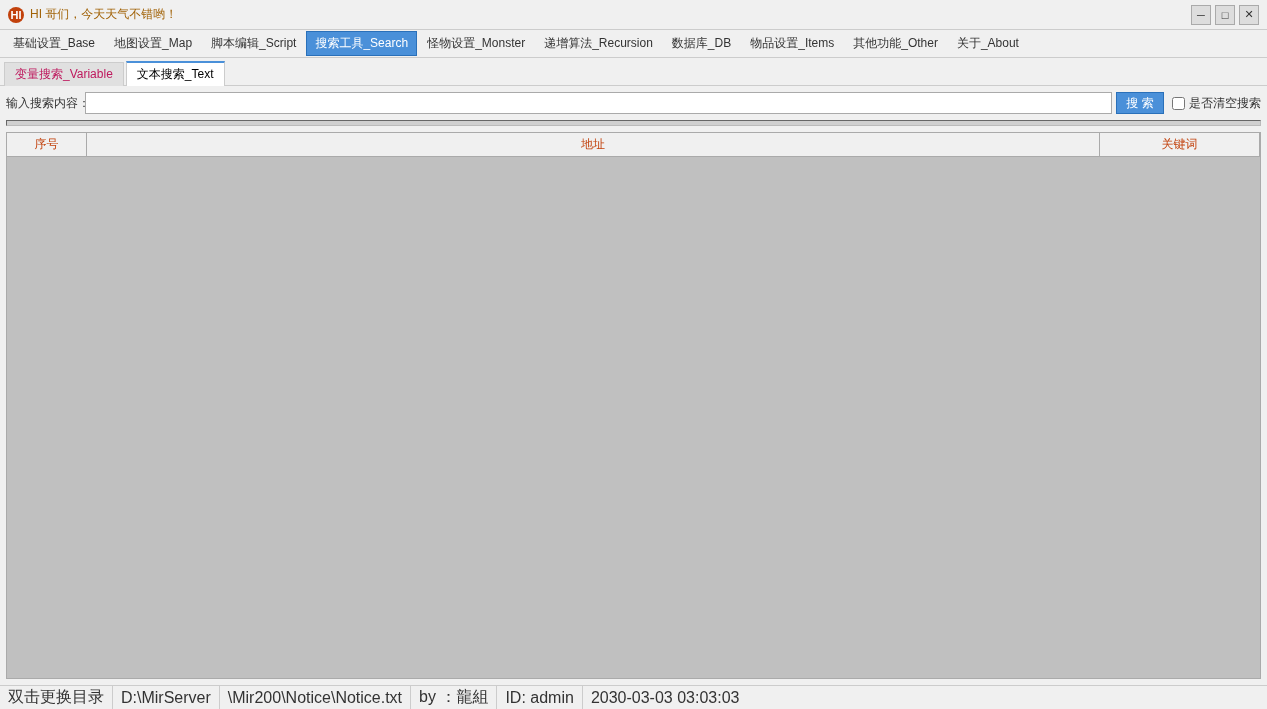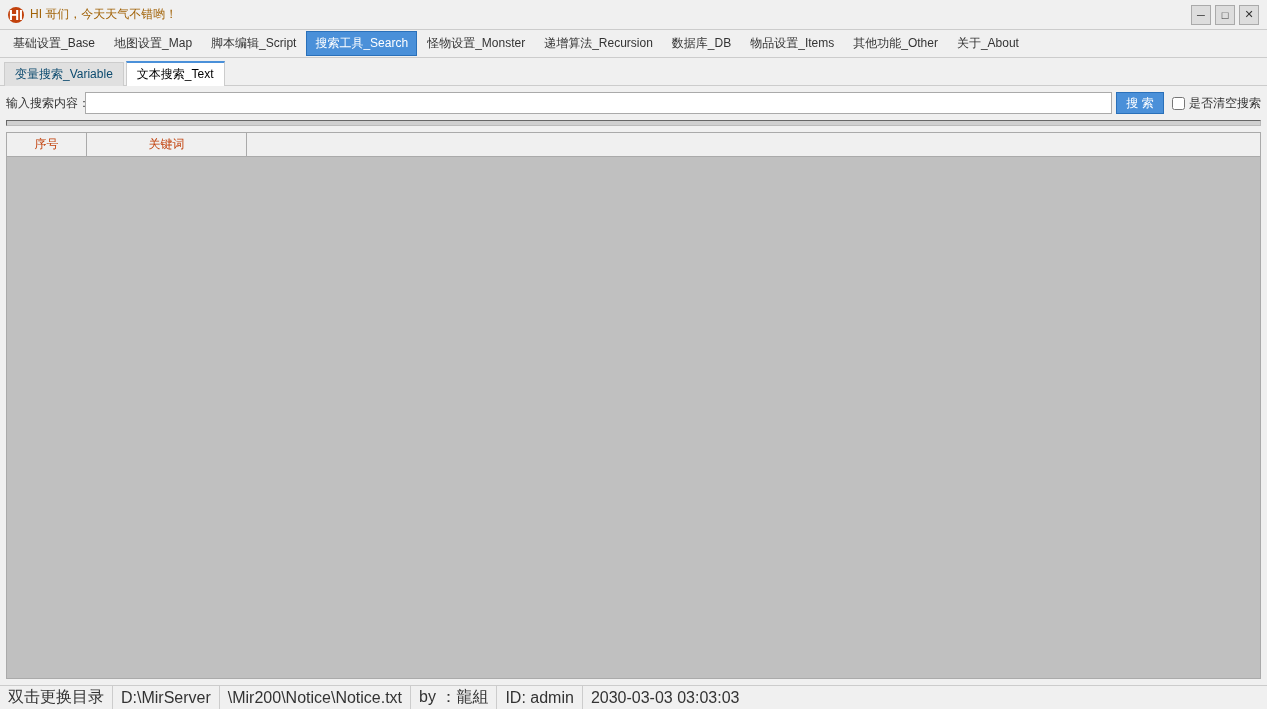--- a/index.html
+++ b/index.html
@@ -32,21 +32,21 @@
     }
     .title-bar-icon {
       width: 16px;
       height: 16px;
       background: #c2410c;
       border-radius: 50%;
       display: flex;
       align-items: center;
       justify-content: center;
       color: white;
-      font-size: 14px;
+      font-size: 11px;
       font-weight: bold;
     }
     .title-bar-text {
       font-size: 12px;
       color: #a16207;
     }
     .title-bar-controls {
       display: flex;
       gap: 4px;
     }
@@ -98,21 +98,21 @@
       flex-shrink: 0;
       border-bottom: 1px solid #ccc;
       gap: 2px;
     }
     .tab {
       padding: 3px 10px;
       font-size: 12px;
       cursor: pointer;
       border: 1px solid #ccc;
       background: #e0e0e0;
-      color: #0c4a6e;
+      color: #be185d;
       border-bottom: none;
       position: relative;
       bottom: -1px;
     }
     .tab.active {
       background: white;
       border-top: 2px solid #4a90d9;
       color: #000;
     }
 
@@ -311,20 +311,21 @@
 
 
     </div>
   </div>
 
   <div class="divider"></div>
 
   <div class="table-container">
     <div class="table-header">
       <div class="table-header-cell col-num">序号</div>
+      <div class="table-header-cell col-addr">地址</div>
       <div class="table-header-cell col-kw">关键词</div>
     </div>
     <div class="table-body"></div>
   </div>
 
 </div>
 
 <div class="status-bar">
   <div class="status-segment">
     <span>双击更换目录</span>

